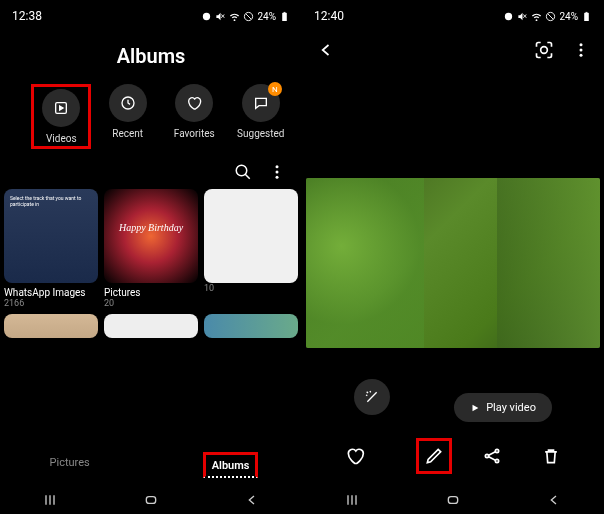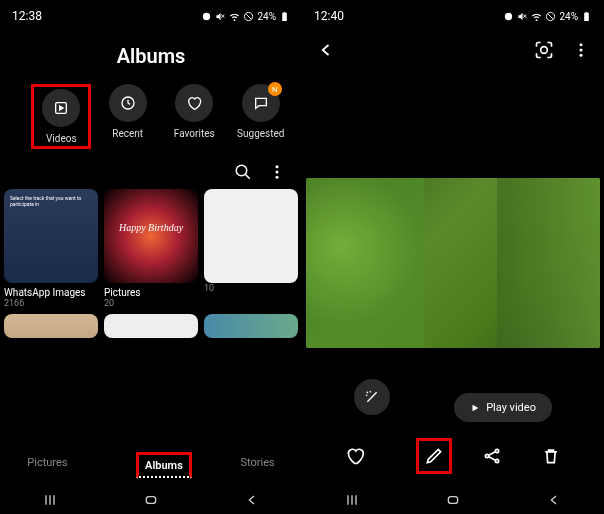--- a/index.html
+++ b/index.html
@@ -151,21 +151,20 @@
         <div class="thumb row3b"></div>
       </div>
     <div class="album-item partial-row">
         <div class="thumb row3c"></div>
       </div>
   </div>
 
   <div class="bottom-tabs">
     <span class="tab">Pictures</span>
     <span class="tab active highlight-red">Albums</span>
-    <span class="tab">Stories</span>
   </div>
 
   <div class="nav-bar">
     <svg viewBox="0 0 24 24" fill="none" stroke="#ccc" stroke-width="2">
         <path d="M6 5v14M12 5v14M18 5v14"></path>
       </svg>
     <svg viewBox="0 0 24 24" fill="none" stroke="#ccc" stroke-width="2">
         <rect x="5" y="7" width="14" height="10" rx="4"></rect>
       </svg>
     <svg viewBox="0 0 24 24" fill="none" stroke="#ccc" stroke-width="2">

